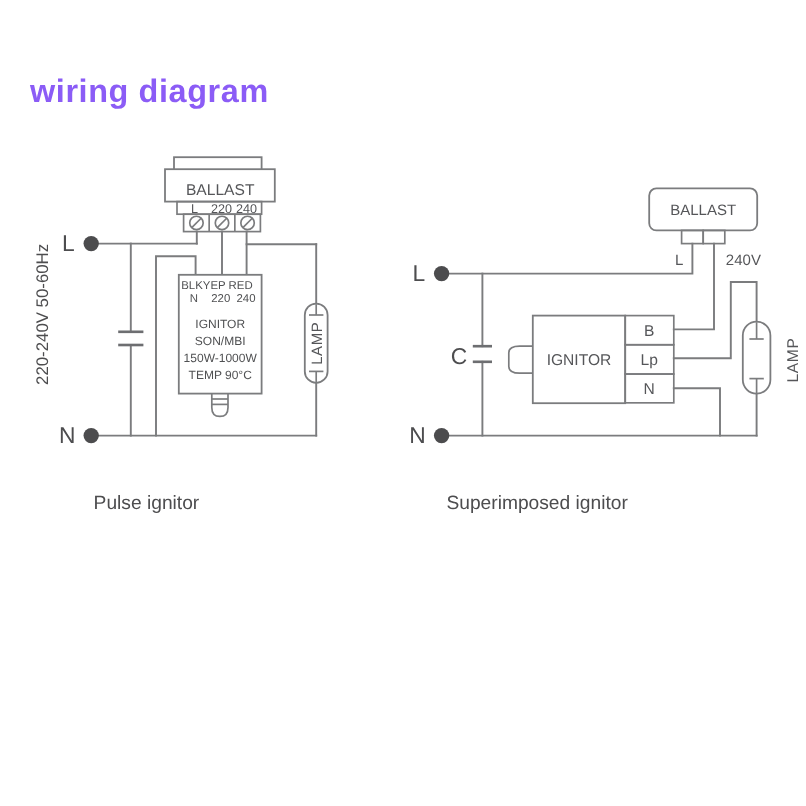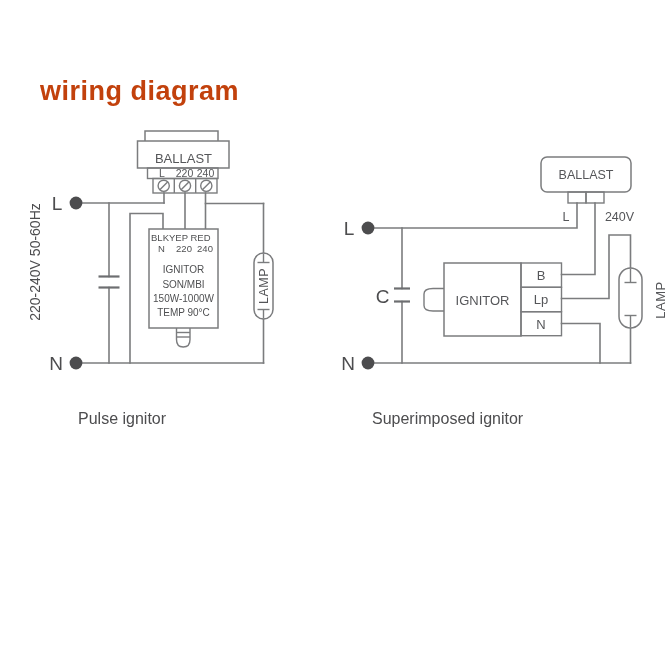--- a/index.html
+++ b/index.html
@@ -1,20 +1,20 @@
 <!DOCTYPE html>
 <html><head>
 <meta charset="utf-8">
 <style>
   html,body{margin:0;padding:0;background:#ffffff;}
   #screen{position:relative;width:672px;height:672px;background:#ffffff;overflow:hidden;
           font-family:"Liberation Sans", sans-serif;}
-  #page-title{position:absolute;left:22px;top:58px;margin:18px;
+  #page-title{position:absolute;left:22px;top:58px;margin:3px;
               font-family:"Liberation Sans", sans-serif;
-              font-size:27px;font-weight:bold;letter-spacing:0.5px;color:#c2410c;}
+              font-size:27px;font-weight:bold;letter-spacing:0.5px;color:#8b5cf6;}
   svg{position:absolute;left:0;top:0;}
   .wire{fill:none;stroke:#7b7c7e;stroke-width:1.6;stroke-linecap:square;stroke-linejoin:miter;}
   .box{fill:#ffffff;stroke:#7b7c7e;stroke-width:1.5;}
   .thin{fill:none;stroke:#7b7c7e;stroke-width:1.4;}
   .plate{fill:none;stroke:#6d6e71;stroke-width:2.2;stroke-linecap:butt;}
   .dot{fill:#4c4c4e;stroke:none;}
   .t-big{fill:#4d4d4f;font-size:19px;}
   .t-comp{fill:#555659;font-size:13px;}
   .t-comp-sm{fill:#555659;font-size:12.5px;}
   .t-term{fill:#555659;font-size:10.5px;}

